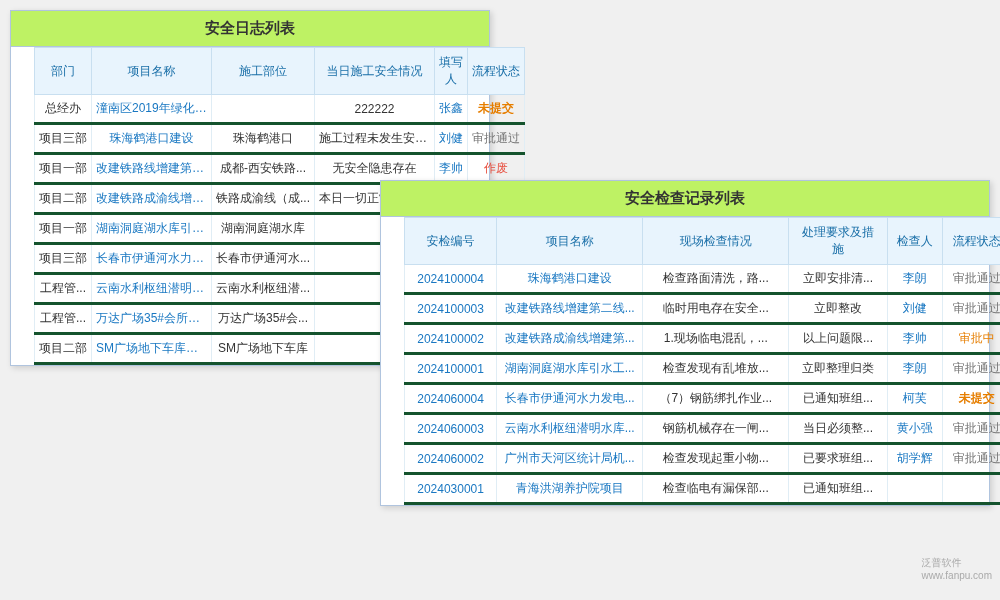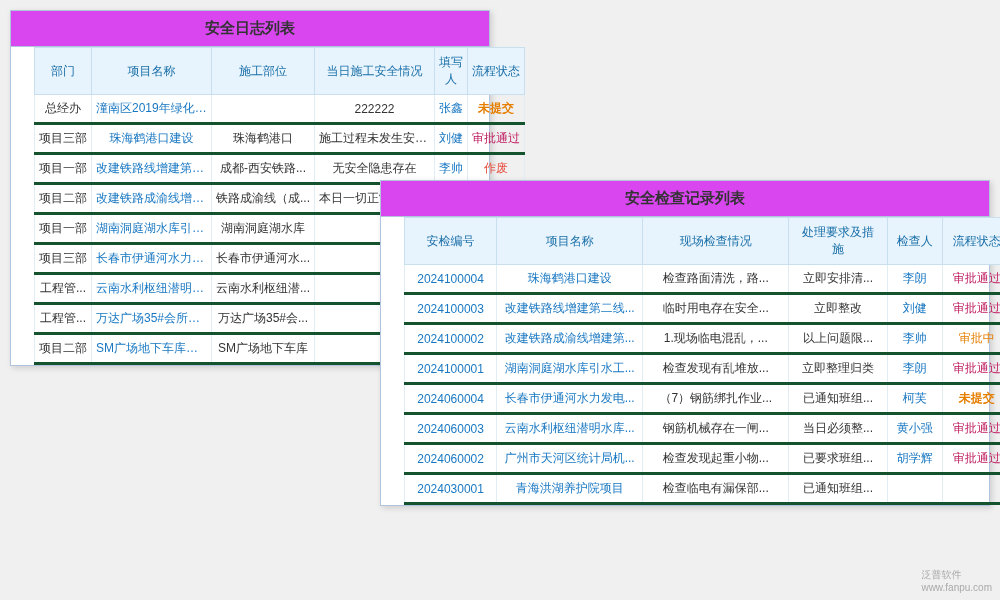--- a/index.html
+++ b/index.html
@@ -34,21 +34,21 @@
       border: 1px solid #b0c4de;
       box-shadow: 2px 2px 6px rgba(0,0,0,0.15);
     }
 
     .table-title {
       text-align: center;
       font-size: 15px;
       font-weight: bold;
       color: #333;
       padding: 8px 0;
-      background: #d946ef;
+      background: #bef264;
       border-bottom: 1px solid #b0c4de;
     }
 
     table {
       width: 100%;
       border-collapse: collapse;
       margin-left: 23px;
     }
 
     thead tr {
@@ -84,35 +84,35 @@
       color: #1a78c2;
       cursor: pointer;
     }
 
     .status-pending {
       color: #e67e00;
       font-weight: bold;
     }
 
     .status-approved {
-      color: #be185d;
+      color: #737373;
     }
 
     .status-cancelled {
       color: #e74c3c;
       text-align: center;
     }
 
     .status-reviewing {
       color: #e67e00;
     }
 
     .watermark {
       position: absolute;
-      bottom: 7px;
+      bottom: 19px;
       right: 8px;
       color: #aaa;
       font-size: 10px;
       z-index: 10;
     }
   </style>
 </head>
 <body>
 
 <div class="left-table-wrapper">

